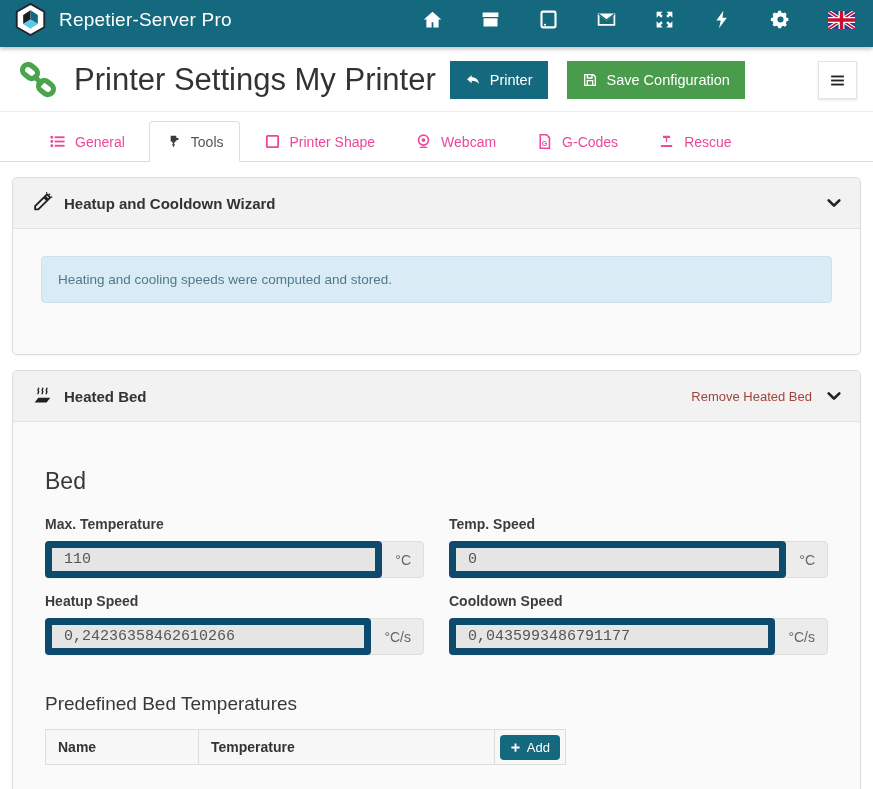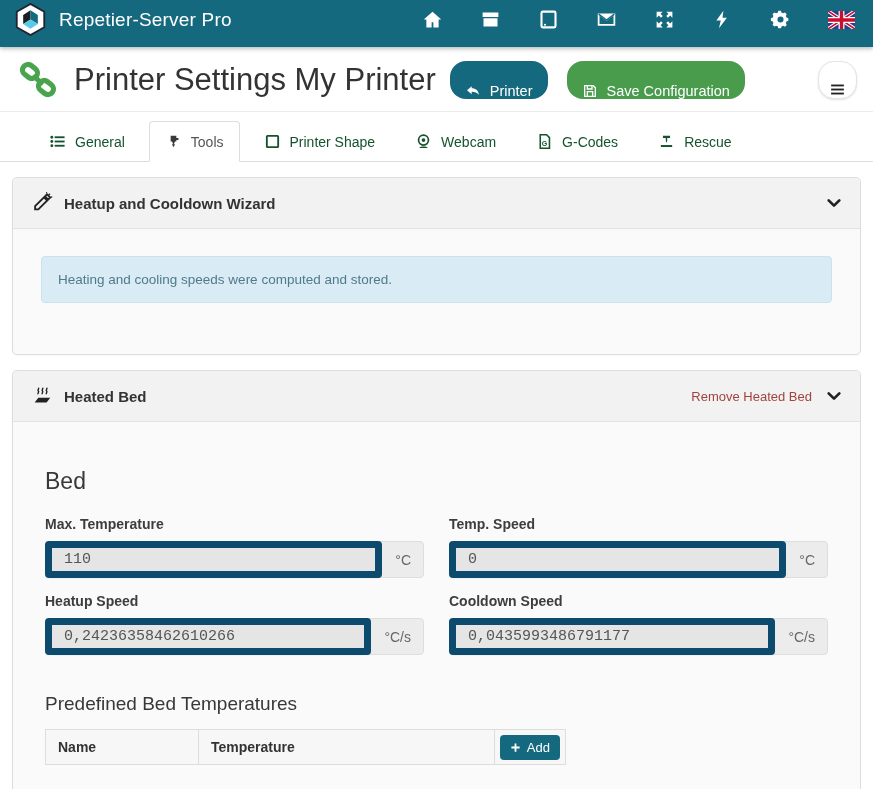--- a/index.html
+++ b/index.html
@@ -39,26 +39,26 @@
   .page-title {
     font-size: 31px;
     font-weight: 500;
     color: #333;
     margin-left: 16px;
     margin-right: 14px;
     white-space: nowrap;
   }
   .btn {
     display: inline-flex;
-    align-items: flex-end;
+    align-items: center;
     gap: 9px;
     height: 38px;
     padding: 0 15px;
     border: none;
-    border-radius: 16px;
+    border-radius: 0;
     font-family: "Liberation Sans", sans-serif;
     font-size: 14.5px;
     color: #fff;
     cursor: pointer;
   }
   .btn svg { width: 16px; height: 16px; }
   .btn-teal { background: #15697e; }
   .btn-green { background: #489c4c; margin-left: 19px; }
   .btn-burger {
     margin-left: auto;
@@ -77,21 +77,21 @@
     align-items: flex-end;
     padding: 9px 0 0 33px;
     border-bottom: 1px solid #ddd;
   }
   .tab {
     display: flex;
     align-items: center;
     gap: 9px;
     padding: 11px 15px;
     font-size: 14px;
-    color: #14532d;
+    color: #ec4899;
     cursor: pointer;
     border: 1px solid transparent;
     border-radius: 4px 4px 0 0;
     margin-bottom: -1px;
     margin-right: 8px;
   }
   .tab .tab-icon { width: 17px; height: 17px; display: inline-flex; }
   .tab .tab-icon svg { width: 100%; height: 100%; }
   .tab.active {
     background: #fff;

